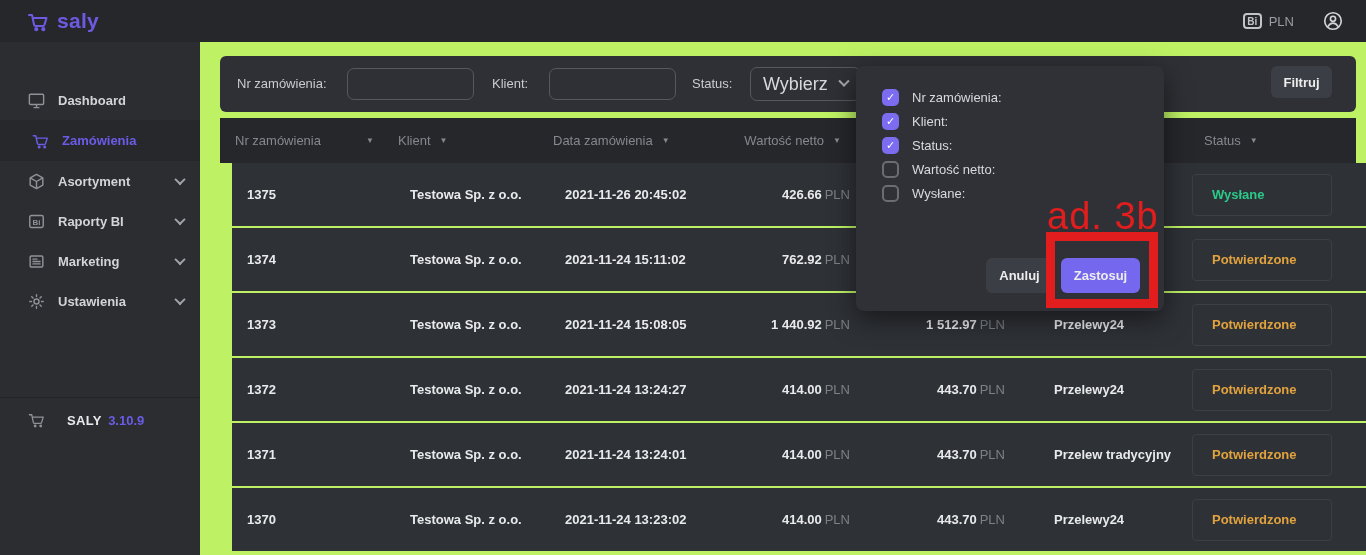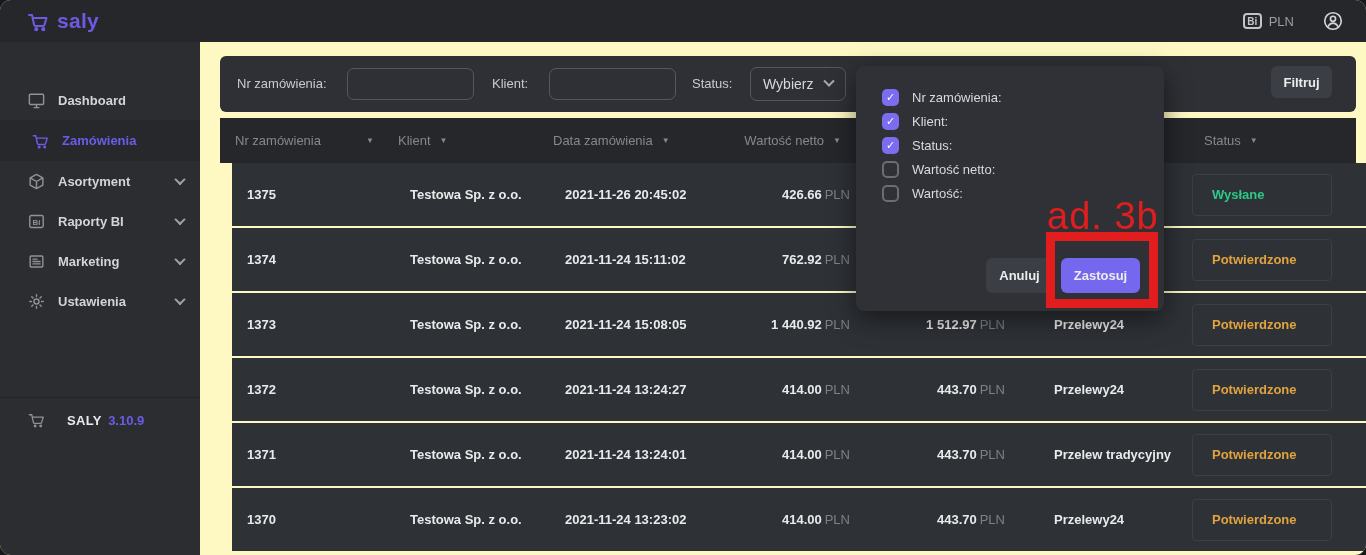--- a/index.html
+++ b/index.html
@@ -1,18 +1,18 @@
 <!DOCTYPE html>
 <html><head>
 <meta charset="utf-8">
 <style>
   * { margin:0; padding:0; box-sizing:border-box; }
   html,body { background:#17181b; }
   body { font-family:"Liberation Sans","DejaVu Sans",sans-serif; }
-  .app { position:relative; width:1366px; height:555px; background:#fef9c3; overflow:hidden;border-radius:11px; }
+  .app { position:relative; width:1366px; height:555px; background:#bef264; overflow:hidden; }
 
   
   .topbar { position:absolute; left:0; top:0; width:1366px; height:42px; background:#26272b;
             display:flex; align-items:center; justify-content:space-between; padding:0 22px 0 25px; z-index:5; }
   .logo { display:flex; align-items:center; gap:6px; }
   .logo svg { display:block; }
   .logo-text { color:#6c5be2; font-size:21px; font-weight:bold; letter-spacing:.3px; }
   .topbar-right { display:flex; align-items:center; gap:28px; }
   .currency { display:flex; align-items:center; gap:7px; }
   .bi-box { width:19px; height:16px; border:2px solid #c2c4c7; border-radius:4px; color:#c2c4c7;
@@ -39,21 +39,21 @@
   .app-name { color:#e8e9ea; font-size:13px; font-weight:bold; letter-spacing:.3px; }
   .app-version { color:#6b5ce7; font-size:13px; font-weight:bold; margin-left:2px; }
 
   
   .filter-panel { position:absolute; left:220px; top:56px; width:1136px; height:56px; background:#2e3035; border-radius:6px; }
   .filter-panel .flabel { position:absolute; top:20px; color:#c9cbce; font-size:13px; }
   .f-input { position:absolute; top:12px; height:32px; background:#2e3035; border:1px solid #55585e;
              border-radius:7px; color:#e9eaeb; font-size:13px; padding:0 10px; outline:none; }
   .f-select { position:absolute; top:11px; height:34px; border:1px solid #55585e; border-radius:7px;
               display:flex; align-items:center; gap:12px; padding:0 12px; cursor:pointer; }
-  .f-select .sel-val { color:#d6d8da; font-size:14px; }
+  .f-select .sel-val { color:#d6d8da; font-size:18px; }
   .f-select .chev { border-color:#a7aaae; transform:rotate(45deg) translate(-2px,-2px); }
   .btn { border:none; border-radius:6px; font-family:inherit; font-size:13px; font-weight:bold;
          color:#eceded; cursor:pointer; }
   .filtruj-btn { position:absolute; left:1051px; top:10px; width:61px; height:32px; background:#3b3e44; }
 
   
   .tgrid { display:grid; grid-template-columns:178px 155px 188px 100px 156px 183px 1fr; align-items:center; }
   .thead { position:absolute; left:220px; top:118px; width:1136px; height:45px; background:#25272b; }
   .thead .hcell { color:#85888d; font-size:13px; display:flex; align-items:center; cursor:pointer; }
   .arrow-down { font-size:8px; color:#85888d; margin-left:9px; }
@@ -323,21 +323,21 @@
     <div class="popup-row">
       <span class="cbx checked">✓</span>
       <span class="plabel">Status:</span>
     </div>
     <div class="popup-row">
       <span class="cbx unchecked"></span>
       <span class="plabel">Wartość netto:</span>
     </div>
     <div class="popup-row">
       <span class="cbx unchecked"></span>
-      <span class="plabel">Wartość:</span>
+      <span class="plabel">Wysłane:</span>
     </div>
     <button class="btn anuluj-btn">Anuluj</button>
     <button class="btn zastosuj-btn">Zastosuj</button>
   </div>
 
   <div class="annot-text" style="color: rgb(226, 29, 29);">ad. 3b</div>
   <div class="annot-rect" style="border-color: rgb(226, 29, 29);"></div>
 
 </div>
 

